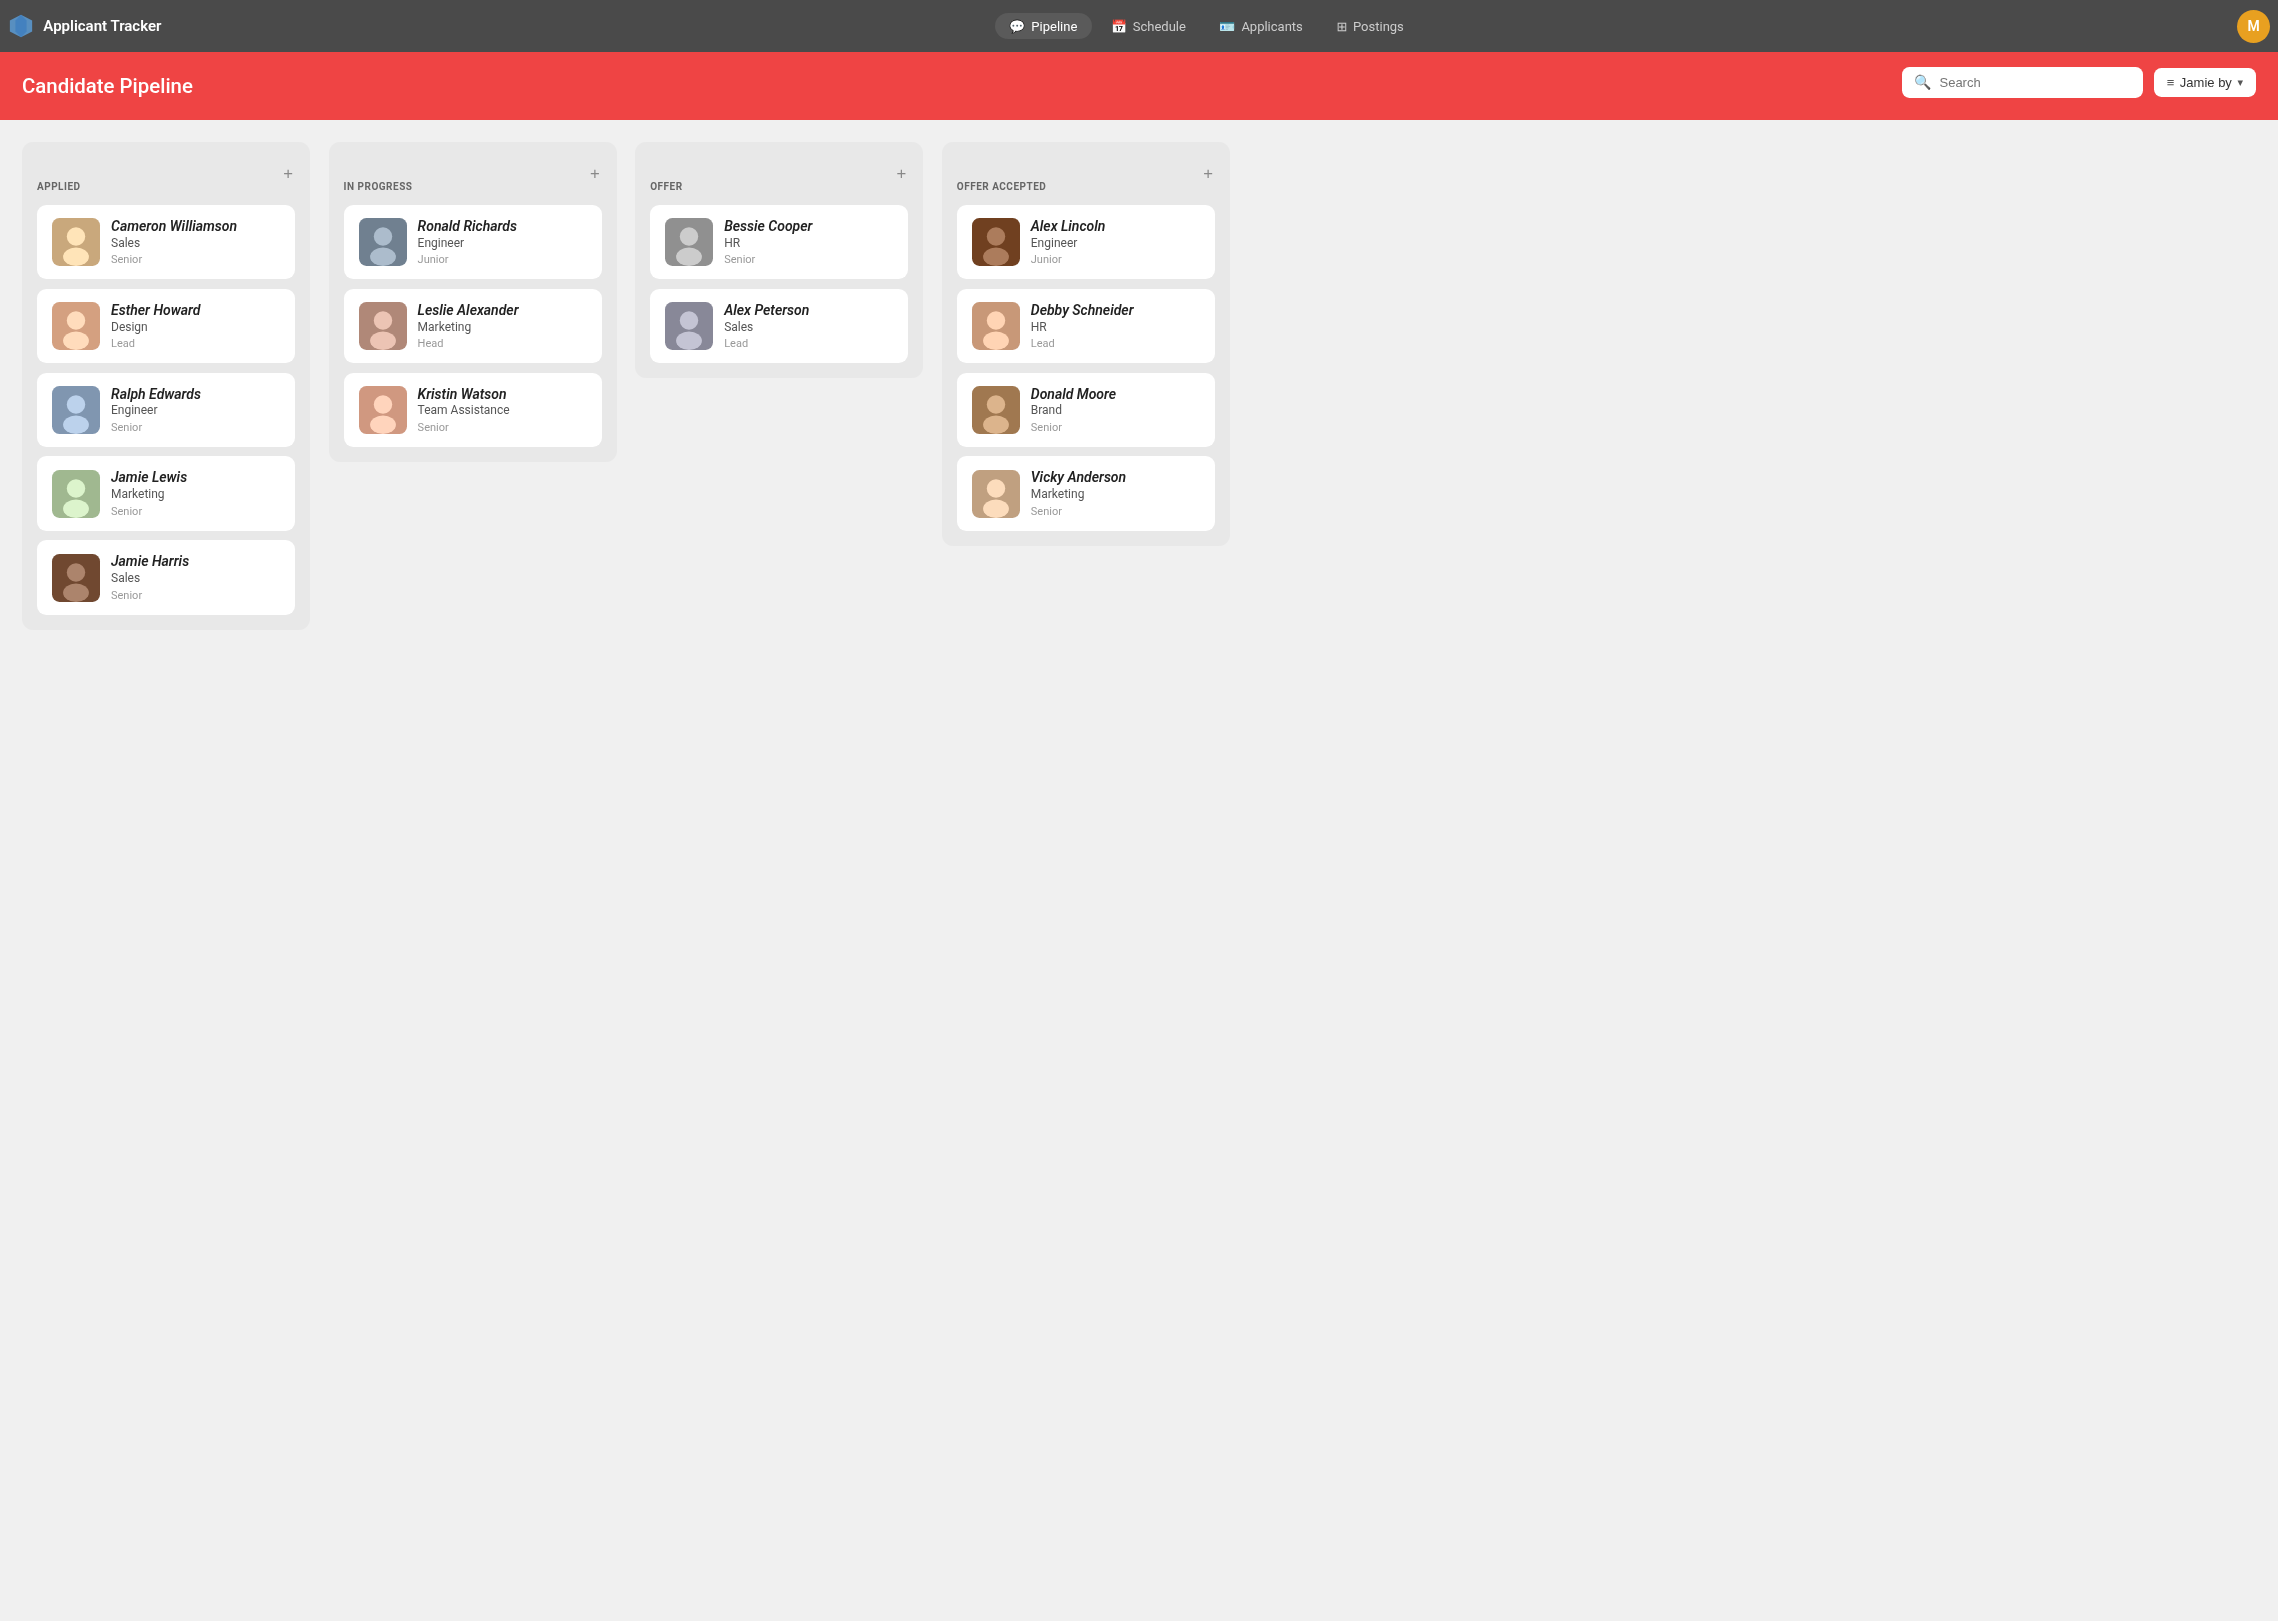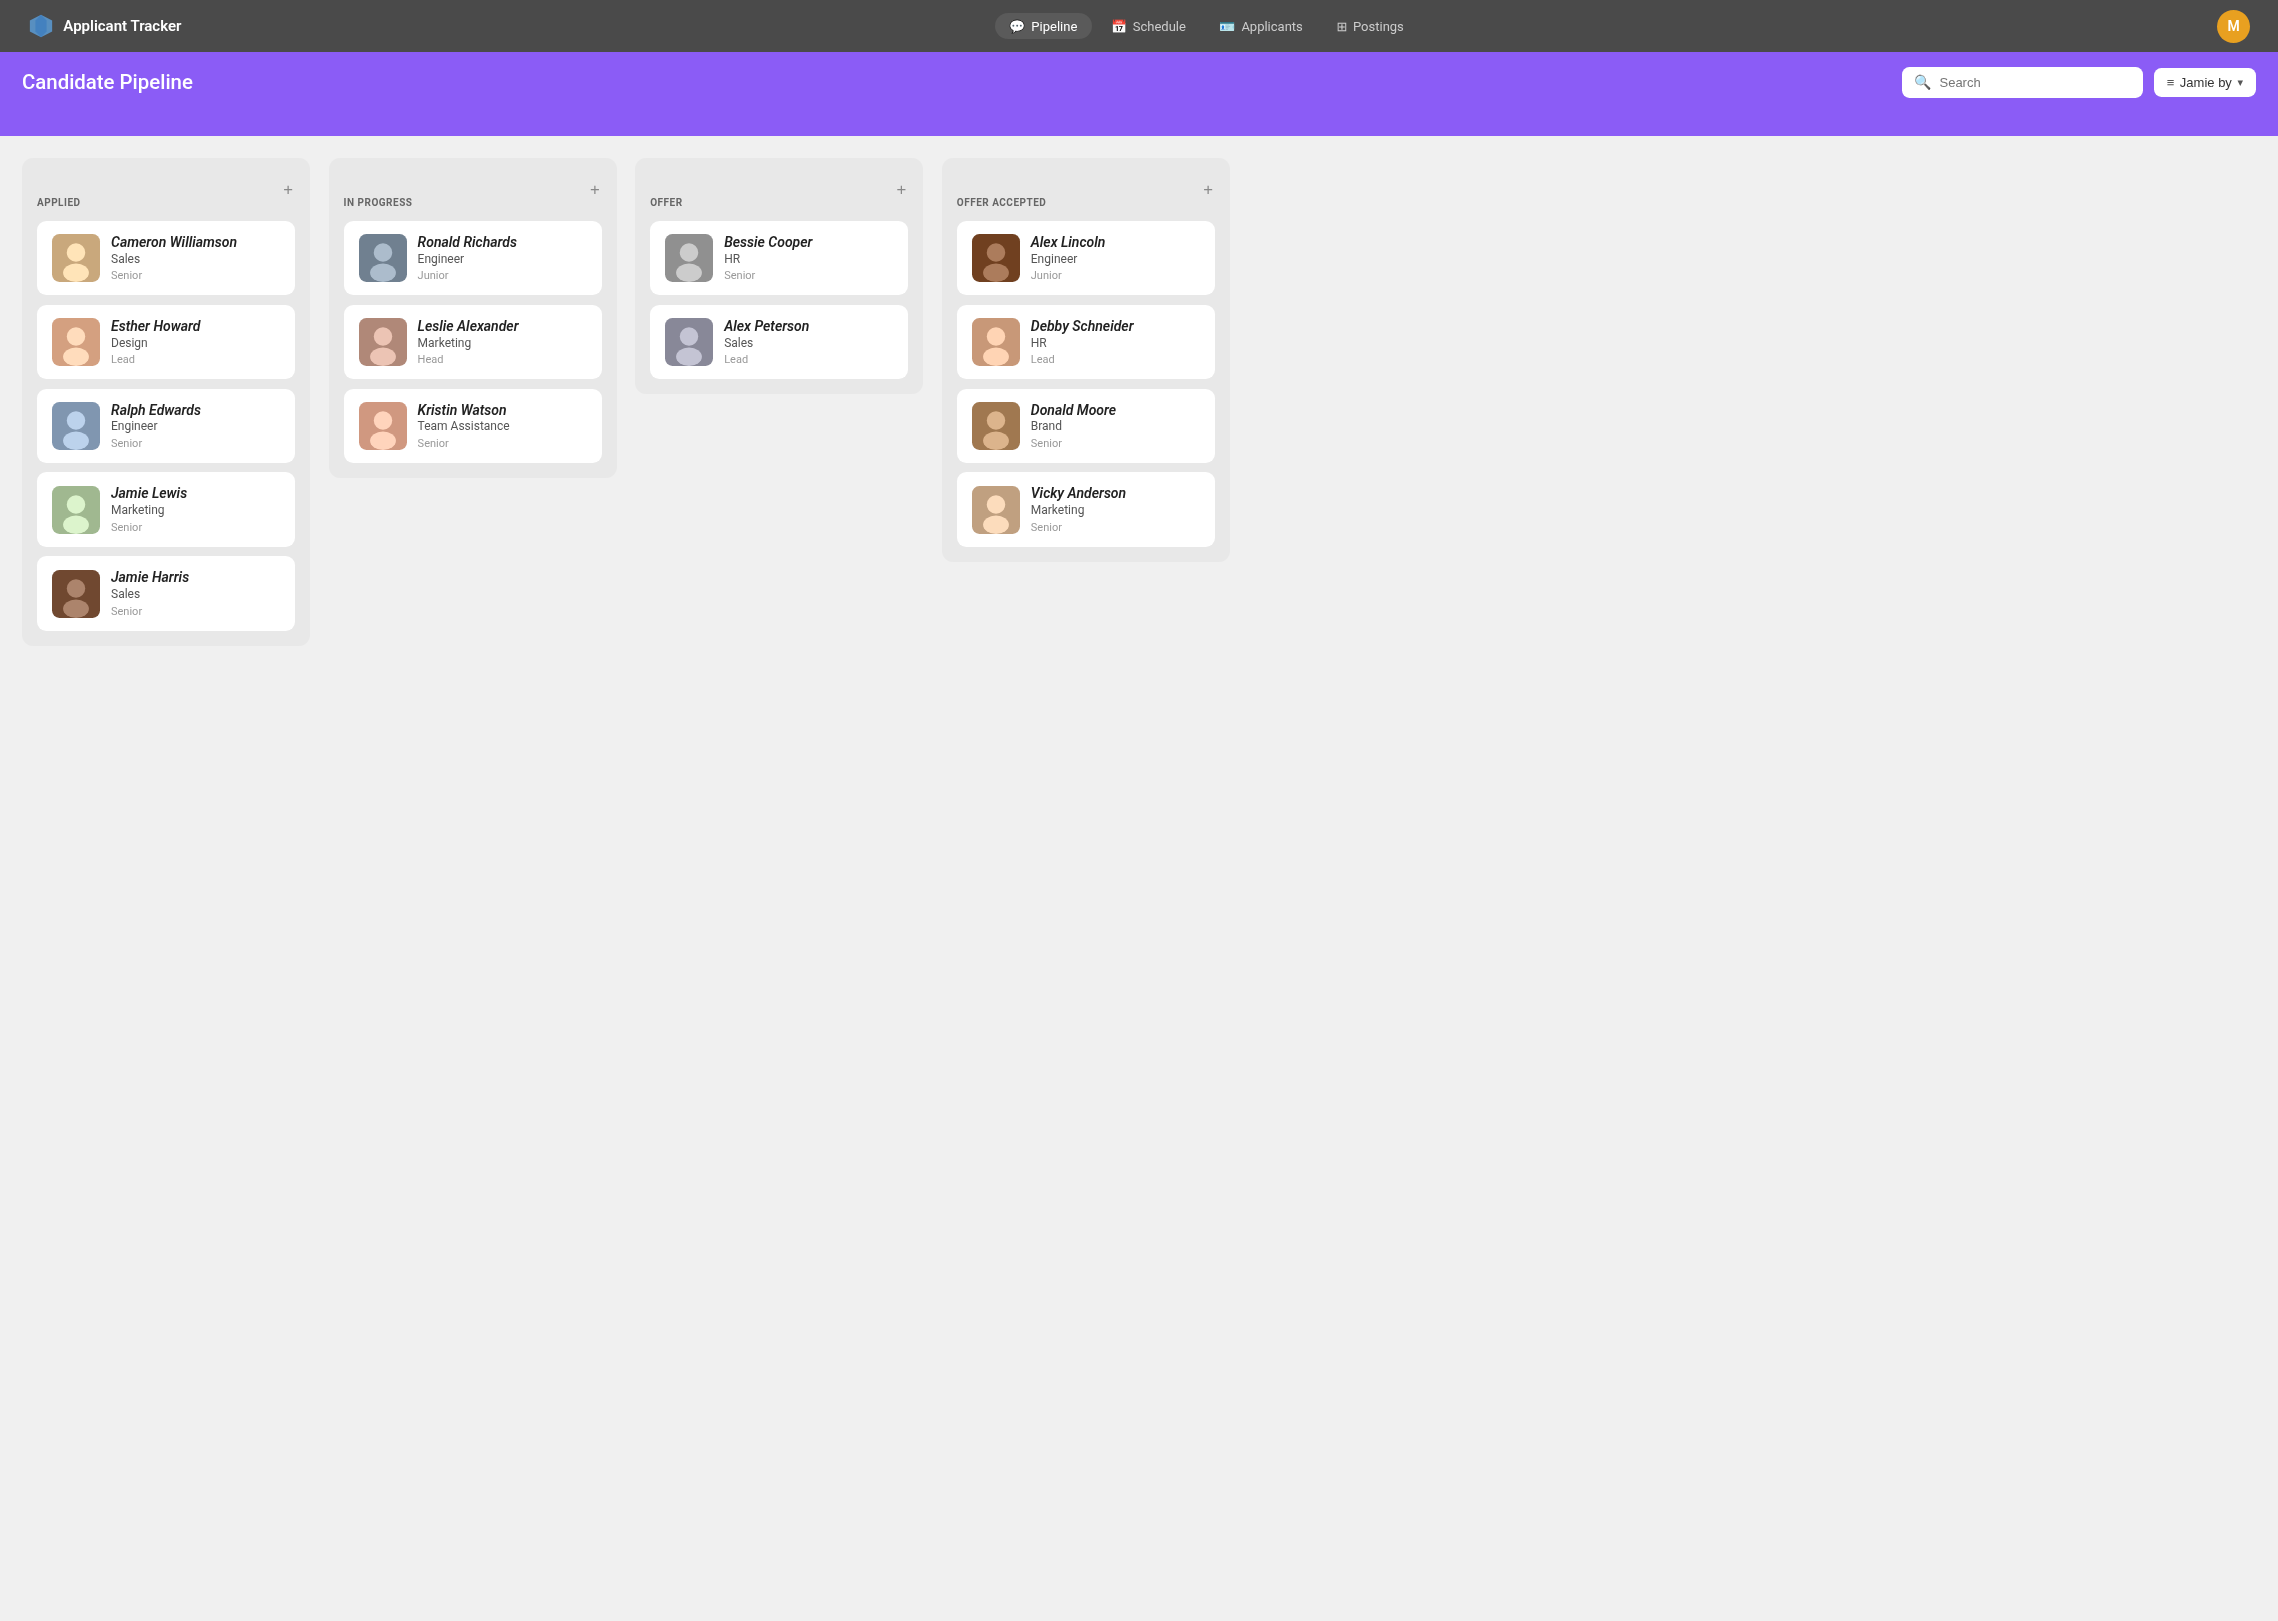--- a/index.html
+++ b/index.html
@@ -7,21 +7,21 @@
       font-family: -apple-system, BlinkMacSystemFont, 'Segoe UI', Roboto, sans-serif;
       background: #f0f0f0;
       min-height: 100vh;
     }
 
     
     .header {
       background: #4a4a4a;
       display: flex;
       align-items: center;
-      padding: 0 28px;
+      padding: 0 8px;
       height: 52px;
       gap: 5px;
     }
     .logo-area {
       display: flex;
       align-items: center;
       gap: 9.3px;
       color: #fff;
       font-weight: 600;
       font-size: 15px;
@@ -67,24 +67,24 @@
       display: flex;
       align-items: center;
       justify-content: center;
       font-weight: 600;
       font-size: 14px;
       cursor: pointer;
     }
 
     
     .page-header {
-      background: #8b5cf6;
-      padding: 15px 22px 38px;
-      display: flex;
-      align-items: center;
+      background: #ef4444;
+      padding: 15px 22px 22px;
+      display: flex;
+      align-items: flex-end;
       justify-content: space-between;
     }
     .page-title {
       color: #fff;
       font-size: 20.4px;
       font-weight: 500;
     }
     .header-controls {
       display: flex;
       gap: 11px;

